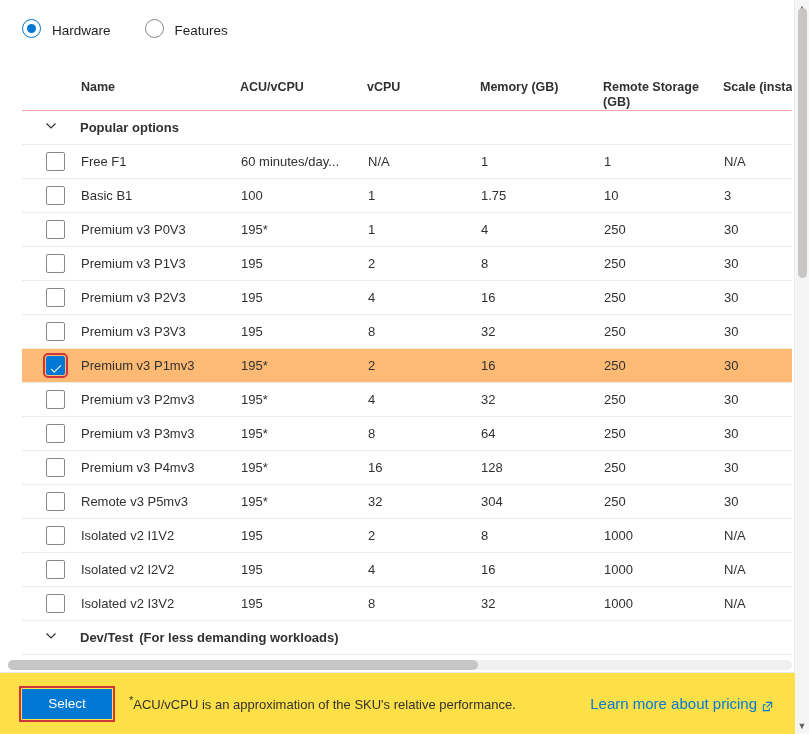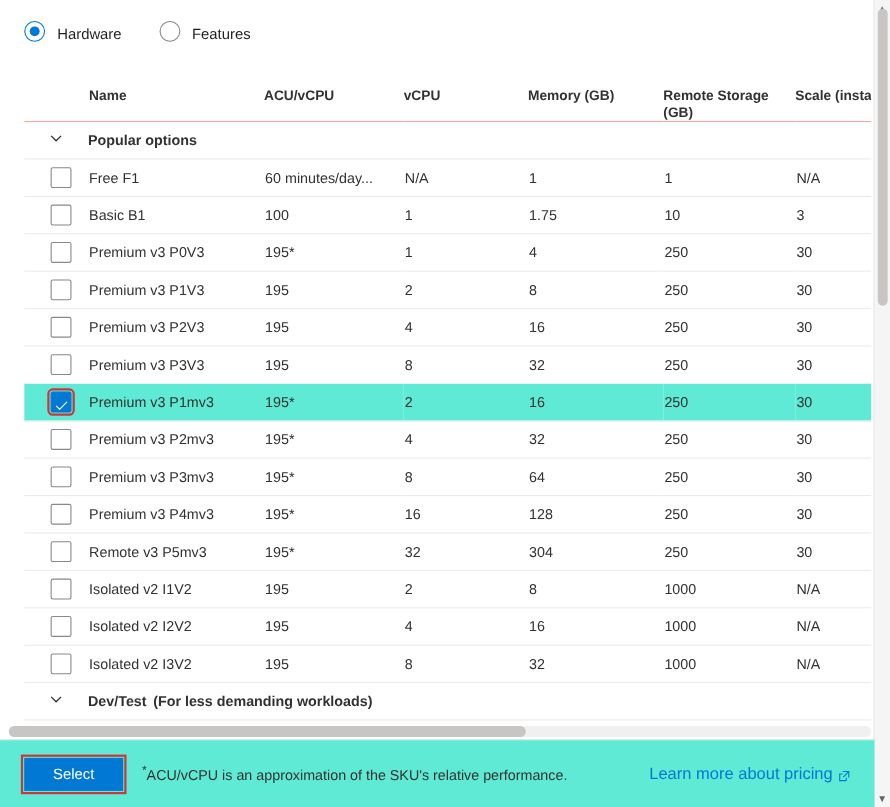--- a/index.html
+++ b/index.html
@@ -107,21 +107,21 @@
     color: #323130;
     border-bottom: 1px solid #edebe9;
     vertical-align: middle;
     padding: 0;
   }
   tr.group td {
     font-weight: bold;
     font-size: 13px;
   }
   tr.row-selected td {
-    background: #5eead4;
+    background: #fdba74;
   }
   .cell-pad {
     padding-left: 1px;
   }
   .chev-cell {
     text-align: center;
     padding-left: 0;
   }
   .chev {
     display: inline-block;
@@ -219,21 +219,21 @@
     border-radius: 5px;
   }
 
   
   .footer {
     position: absolute;
     left: 0;
     bottom: 0;
     width: 795px;
     height: 62px;
-    background: #5eead4;
+    background: #fde047;
     border-top: 1px solid #edebe9;
     display: flex;
     align-items: center;
     padding: 0 22px;
     box-sizing: border-box;
   }
   .select-btn {
     background: #0078d4;
     color: #fff;
     font-size: 13.5px;

